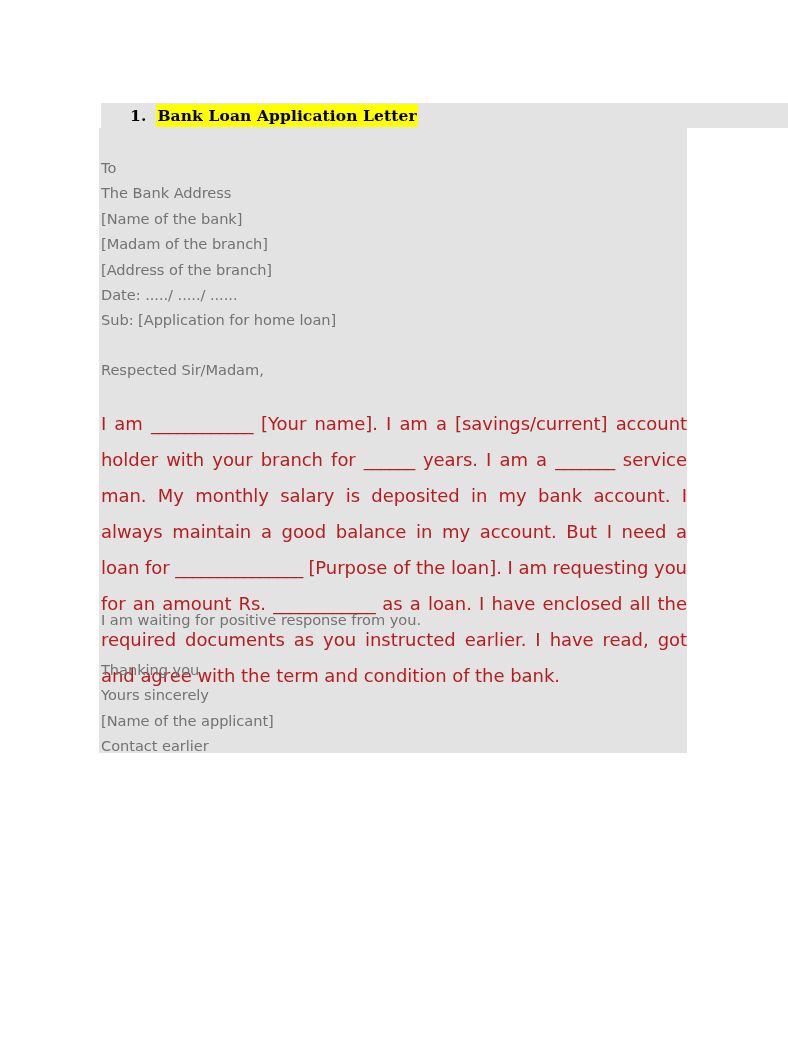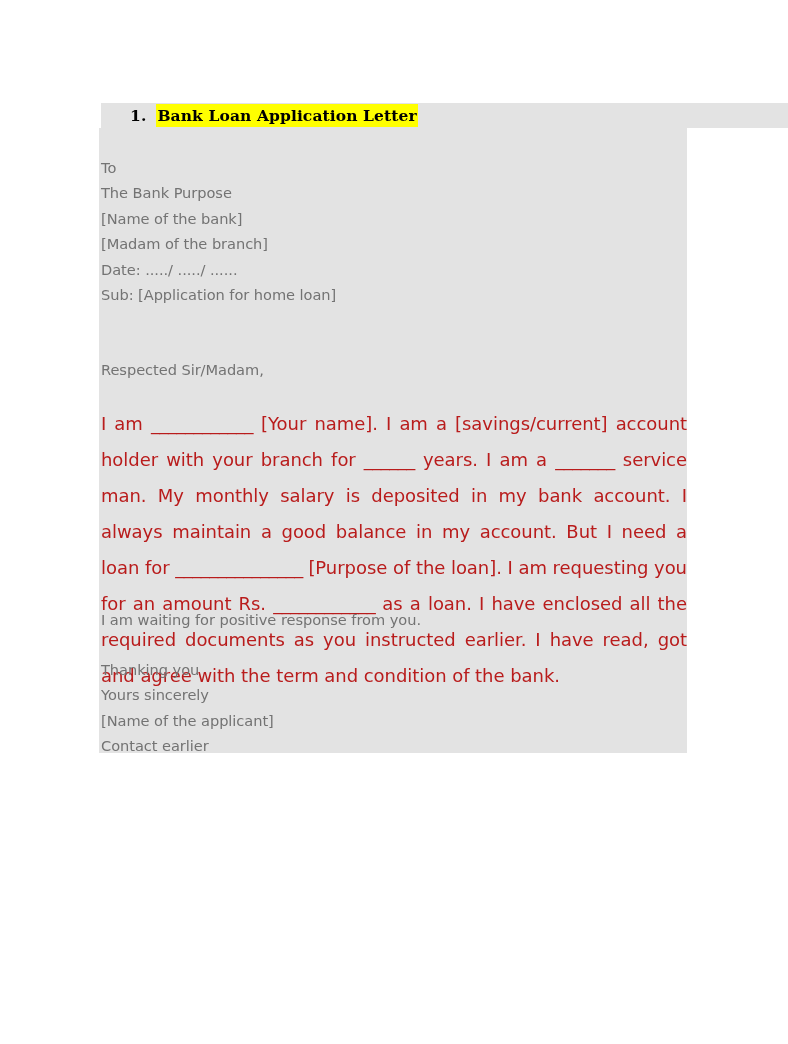--- a/index.html
+++ b/index.html
@@ -112,23 +112,24 @@
     <div id="title-line">
       <span class="list-marker">1.</span><span class="hl">Bank Loan Application Letter</span>
     </div>
   </div>
 
   <div id="letter-block">
     <div id="letter-inner">
 
       <div id="address-block">
         <div class="line">To</div>
-        <div class="line">The Bank Purpose</div>
+        <div class="line">The Bank Address</div>
         <div class="line">[Name of the bank]</div>
         <div class="line">[Madam of the branch]</div>
+        <div class="line">[Address of the branch]</div>
         <div class="line">Date: ...../ ...../ ......</div>
         <div class="line">Sub: [Application for home loan]</div>
       </div>
 
       <div id="salutation-block">
         <div class="line">Respected Sir/Madam,</div>
       </div>
 
       <div id="body-para">
         <p class="para" style="margin:0;"><span>I am </span><span class="blank">____________</span><span> [Your name]. I am a [savings/current] account holder with your branch for </span><span class="blank">______</span><span> years. I am a </span><span class="blank">_______</span><span> service man. My monthly salary is deposited in my bank account. I always maintain a good balance in my account. But I need a loan for </span><span class="blank">_______________</span><span> [Purpose of the loan]. I am requesting you for an amount Rs. </span><span class="blank">____________</span><span> as a loan. I have enclosed all the required documents as you instructed earlier. I have read, got and agree with the term and condition of the bank.</span></p>

